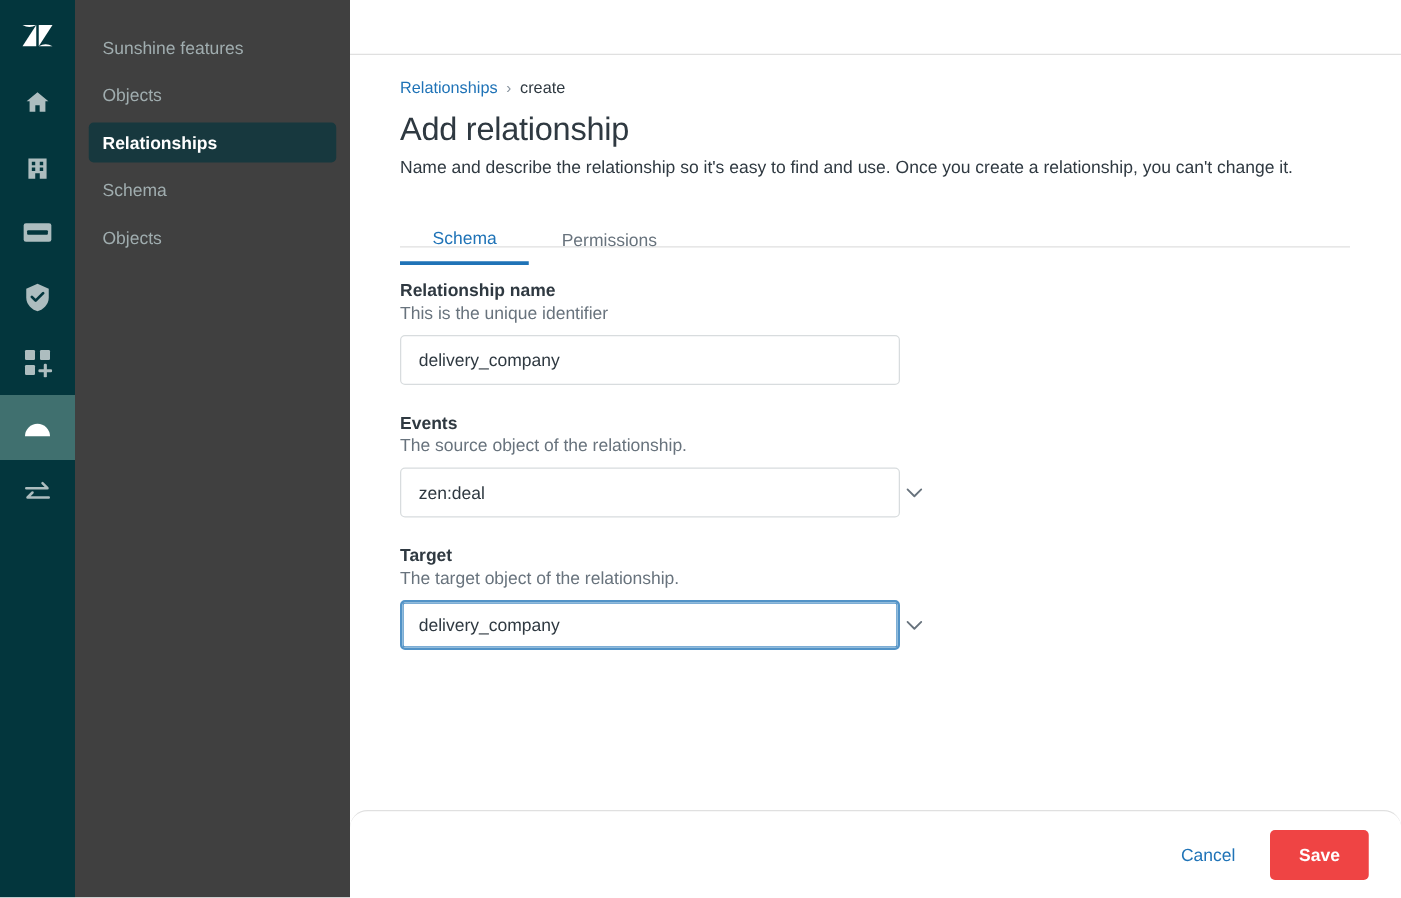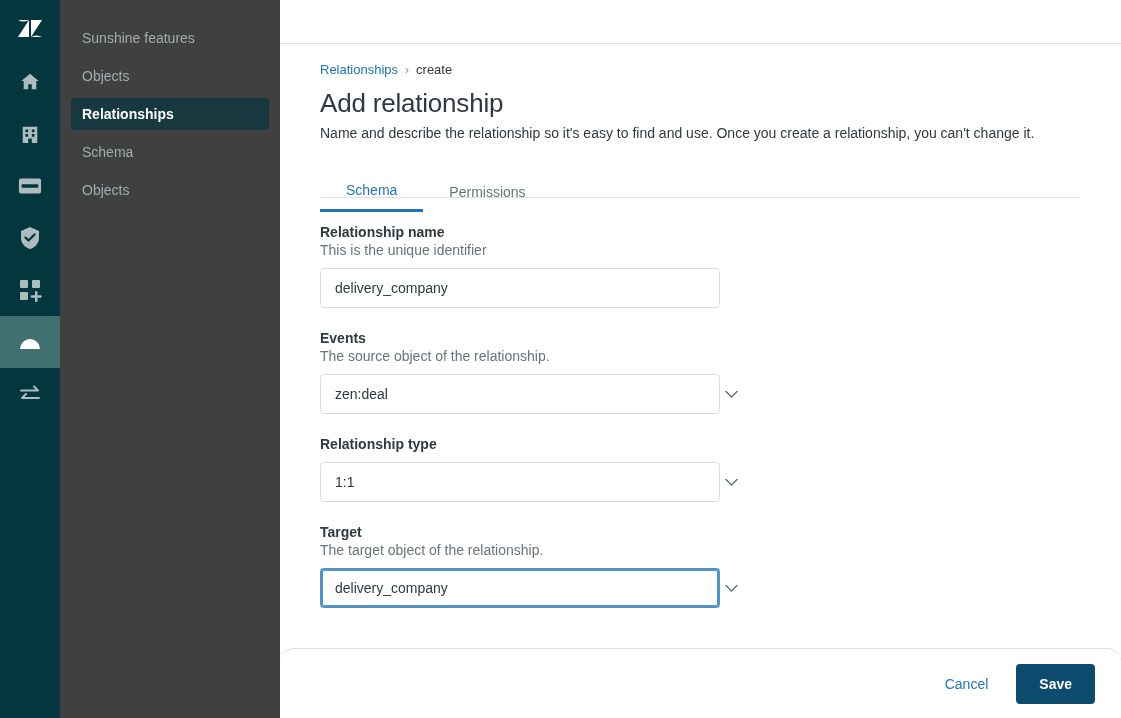--- a/index.html
+++ b/index.html
@@ -196,21 +196,21 @@
   }
   .btn-cancel {
     background: none; border: none;
     color: #1f73b7;
     font-size: 14px;
     font-family: inherit;
     cursor: pointer;
     padding: 10px 6px;
   }
   .btn-save {
-    background: #0c4a6e;
+    background: #ef4444;
     color: #ffffff;
     font-size: 14px;
     font-weight: bold;
     font-family: inherit;
     border: none;
     border-radius: 4px;
     height: 40px;
     padding: 0 23px;
     cursor: pointer;
   }
@@ -353,33 +353,20 @@
             <span>zen:deal</span>
           </div>
           <span class="chevron">
             <svg width="13" height="9" viewBox="0 0 13 9" fill="none" stroke="#68737d" stroke-width="1.5" stroke-linecap="round" stroke-linejoin="round">
               <path d="M1 1.5 L6.5 7 L12 1.5"></path>
             </svg>
           </span>
         </div>
       </div>
 
-      <div class="field">
-        <label class="field-label no-hint">Relationship type</label>
-        <div class="control">
-          <div class="select">
-            <span>1:1</span>
-          </div>
-          <span class="chevron">
-            <svg width="13" height="9" viewBox="0 0 13 9" fill="none" stroke="#68737d" stroke-width="1.5" stroke-linecap="round" stroke-linejoin="round">
-              <path d="M1 1.5 L6.5 7 L12 1.5"></path>
-            </svg>
-          </span>
-        </div>
-      </div>
 
       <div class="field">
         <label class="field-label">Target</label>
         <span class="field-hint">The target object of the relationship.</span>
         <div class="control focused">
           <div class="select">
             <span>delivery_company</span>
           </div>
           <span class="chevron">
             <svg width="13" height="9" viewBox="0 0 13 9" fill="none" stroke="#68737d" stroke-width="1.5" stroke-linecap="round" stroke-linejoin="round">

